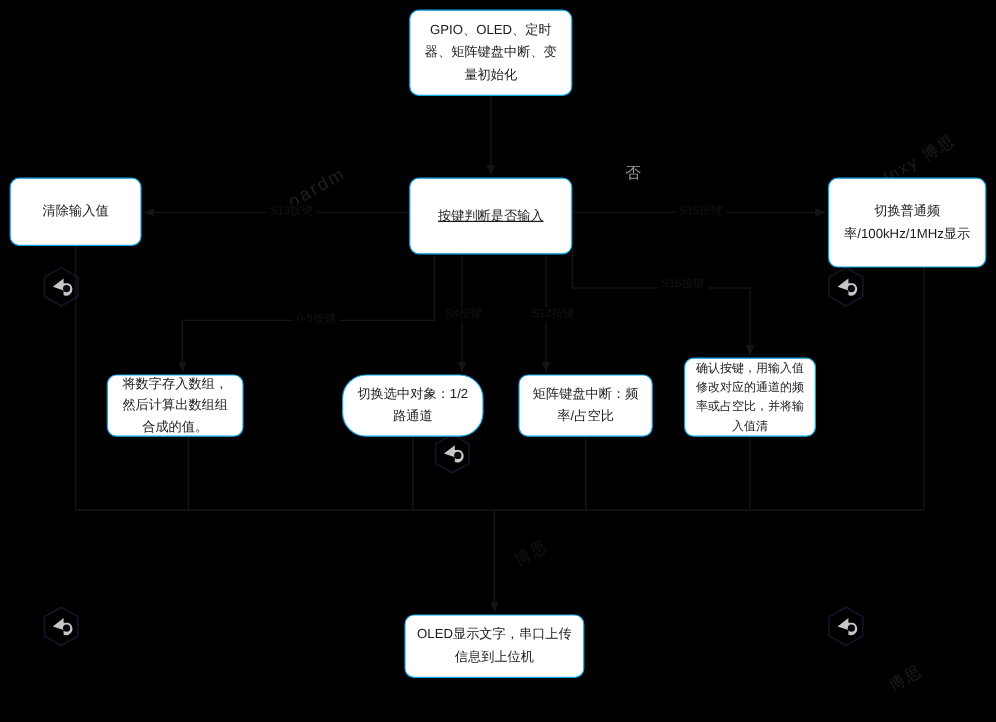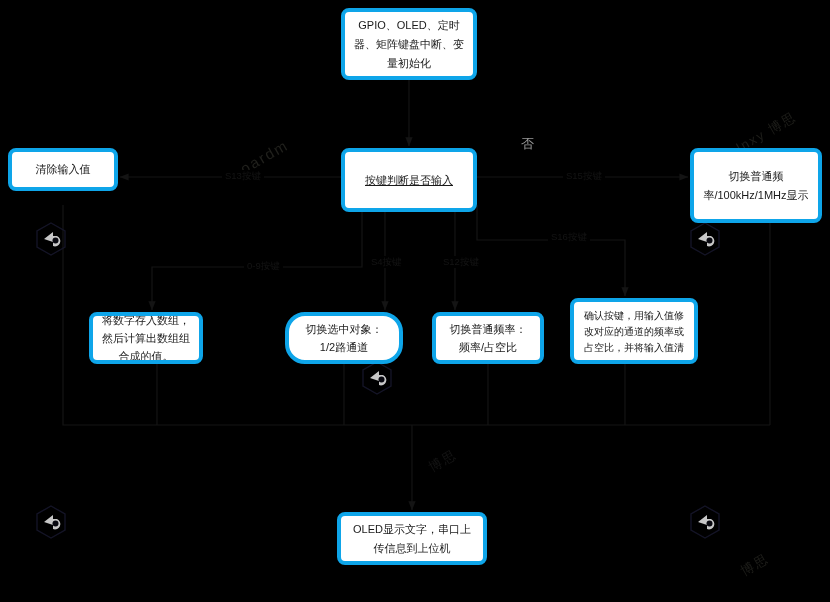--- a/index.html
+++ b/index.html
@@ -17,21 +17,21 @@
   #canvas {
     position: absolute;
     left: 0;
     top: 0;
     width: 830px;
     height: 602px;
   }
   .node {
     position: absolute;
     background: #ffffff;
-    border: 4px solid #0ea5e9;
+    border: 1px solid #0ea5e9;
     border-radius: 8px;
     box-sizing: border-box;
     display: flex;
     align-items: center;
     justify-content: center;
     text-align: center;
     color: #1a1a1a;
     font-size: 11px;
     line-height: 19px;
     padding: 4px 9px;
@@ -145,39 +145,39 @@
 </div>
 
 <div class="wm-text" style="left:238px; top:148px; transform:rotate(-30deg); font-size:15px; color:#20201c;">oardm</div>
 <div class="wm-text" style="left:716px; top:128px; transform:rotate(-30deg); font-size:13px; color:#1e1e1a;">oalnxy 博思</div>
 <div class="wm-text" style="left:740px; top:556px; transform:rotate(-30deg); font-size:13px; color:#1e1e1a;">博思</div>
 <div class="wm-text" style="left:428px; top:452px; transform:rotate(-30deg); font-size:13px; color:#141414;">博思</div>
 
 <div class="node" style="left:341px; top:8px; width:136px; height:72px;">
   <span class="node-text">GPIO、OLED、定时器、矩阵键盘中断、变量初始化</span>
 </div>
-<div class="node" style="left:8px; top:148px; width:110px; height:43px;">
+<div class="node" style="left:8px; top:148px; width:110px; height:57px;">
   <span class="node-text">清除输入值</span>
 </div>
 <div class="node" style="left:341px; top:148px; width:136px; height:64px;text-decoration:underline;">
   <span class="node-text">按键判断是否输入</span>
 </div>
 <div class="node" style="left:690px; top:148px; width:132px; height:75px;">
   <span class="node-text">切换普通频率/100kHz/1MHz显示</span>
 </div>
 <div class="node" style="left:89px; top:312px; width:114px; height:52px; line-height:18px;">
   <span class="node-text">将数字存入数组，然后计算出数组组合成的值。</span>
 </div>
 <div class="node" style="left:285px; top:312px; width:118px; height:52px; line-height:18px;border-radius:20px;">
   <span class="node-text">切换选中对象：1/2路通道</span>
 </div>
 <div class="node" style="left:432px; top:312px; width:112px; height:52px; line-height:18px;">
-  <span class="node-text">切换普通频率：频率/占空比</span>
+  <span class="node-text">矩阵键盘中断：频率/占空比</span>
 </div>
-<div class="node" style="left:570px; top:298px; width:128px; height:66px; font-size:10px; line-height:16px; align-items:flex-end; padding-top:7px;">
+<div class="node" style="left:570px; top:298px; width:110px; height:66px; font-size:10px; line-height:16px; align-items:center; padding-top:7px;font-family:Liberation Mono, monospace;">
   <span class="node-text">确认按键，用输入值修改对应的通道的频率或占空比，并将输入值清</span>
 </div>
 <div class="node" style="left:337px; top:512px; width:150px; height:53px;">
   <span class="node-text">OLED显示文字，串口上传信息到上位机</span>
 </div>
 
 <div class="edge-label" style="left:222px; top:170px;">S13按键</div>
 <div class="edge-label" style="left:563px; top:170px;">S15按键</div>
 <div class="edge-label bright" style="left:518px; top:138px; font-size:13px;">否</div>
 <div class="edge-label" style="left:244px; top:260px;">0-9按键</div>

